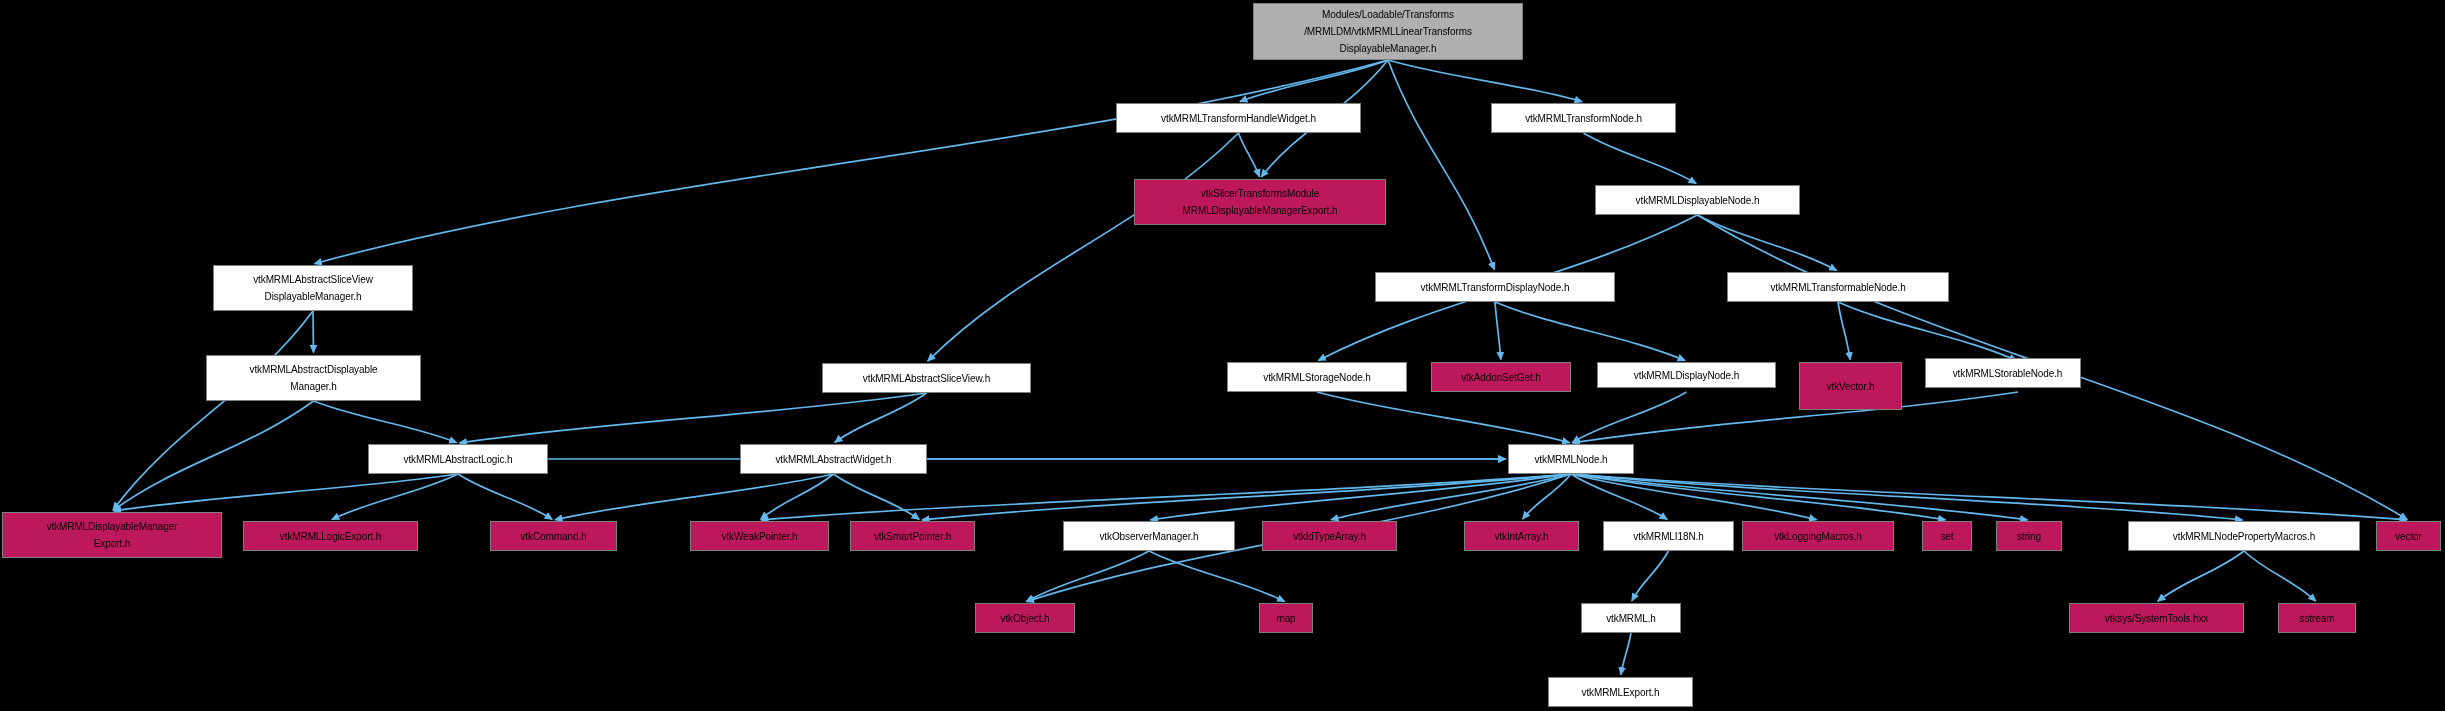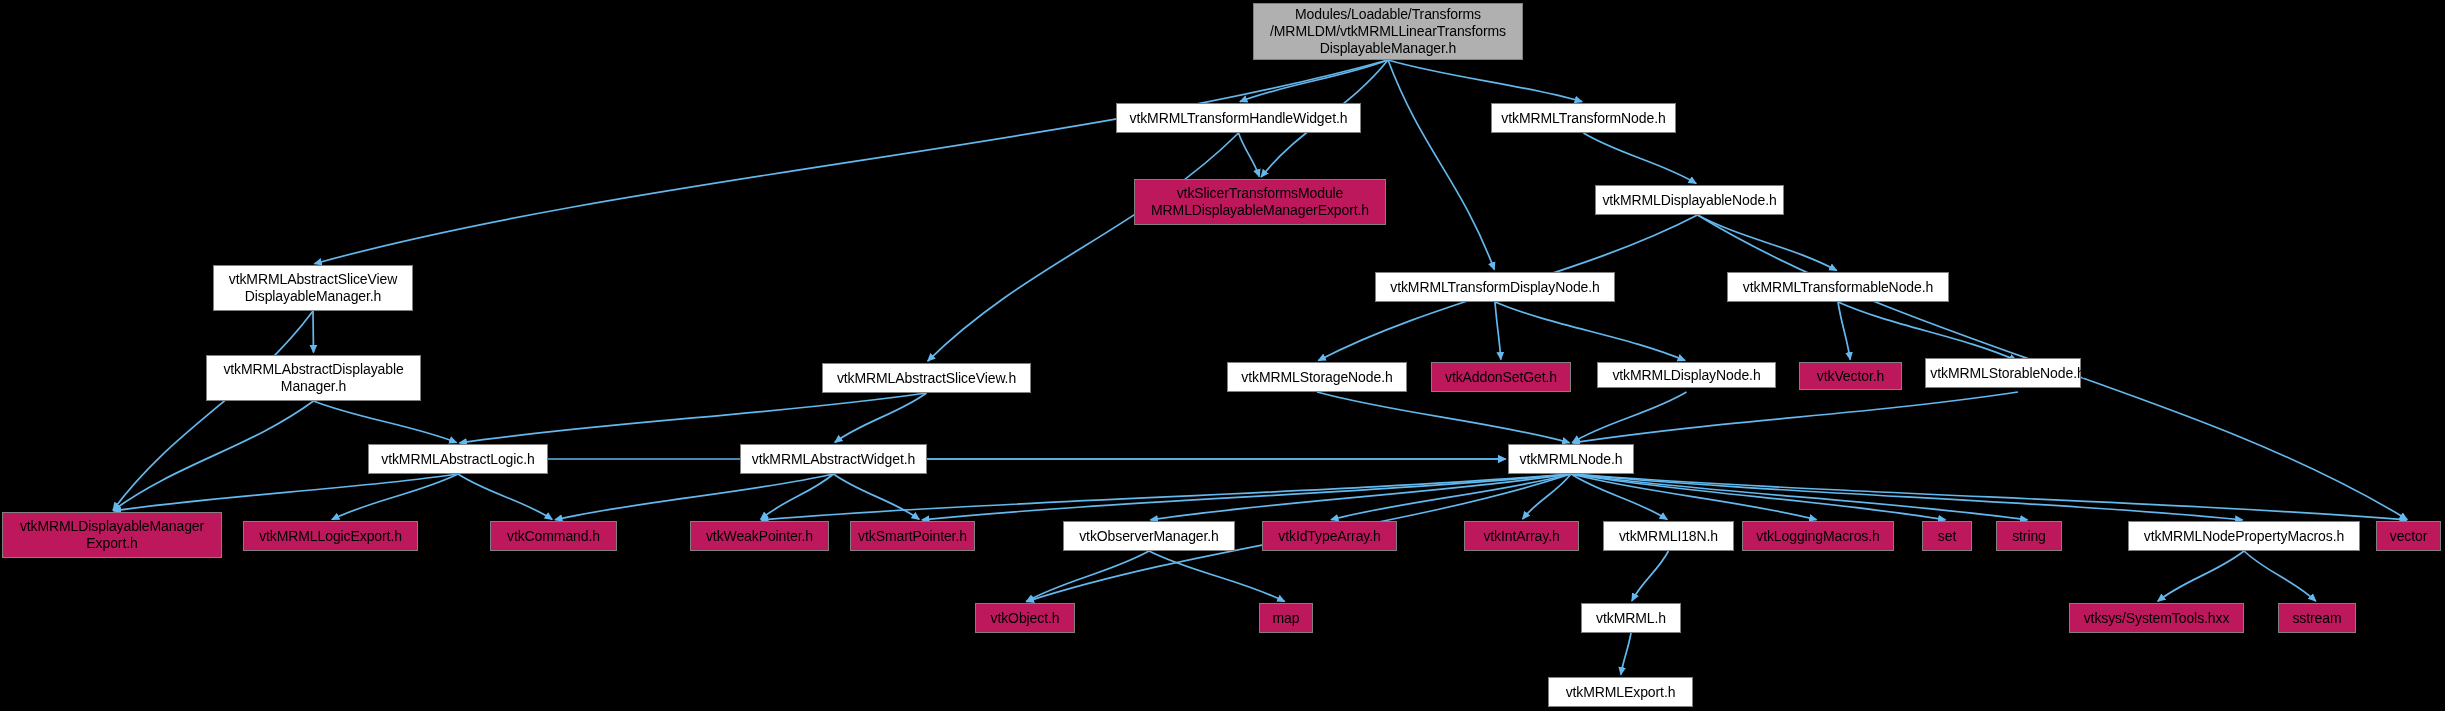--- a/index.html
+++ b/index.html
@@ -11,21 +11,21 @@
     font-family:"Liberation Sans", sans-serif;
     overflow:hidden;
   }
   #edges{position:absolute;left:0;top:0;width:2445px;height:711px;}
   .node{
     position:absolute;
     box-sizing:border-box;
     border:1px solid #808080;
     background:#ffffff;
     color:#000000;
-    font-size:14px;
+    font-size:10px;
     line-height:17px;
     display:flex;
     align-items:center;
     justify-content:center;
     text-align:center;
     white-space:pre-line;
     letter-spacing:-0.1px;
     z-index:5;
     padding:0 5px;
   }
@@ -96,32 +96,32 @@
       </g>
   </svg>
   <div id="nodes">
       <div class="node root" style="left: 1253px; top: 3px; width: 270px; height: 57px;">Modules/Loadable/Transforms
 /MRMLDM/vtkMRMLLinearTransforms
 DisplayableManager.h</div>
       <div class="node" style="left: 1116px; top: 103px; width: 245px; height: 30px;">vtkMRMLTransformHandleWidget.h</div>
       <div class="node" style="left: 1491px; top: 103px; width: 185px; height: 30px;">vtkMRMLTransformNode.h</div>
       <div class="node gray" style="left: 1134px; top: 179px; width: 252px; height: 46px;">vtkSlicerTransformsModule
 MRMLDisplayableManagerExport.h</div>
-      <div class="node" style="left: 1595px; top: 185px; width: 189px; height: 30px;">vtkMRMLDisplayableNode.h</div>
+      <div class="node" style="left: 1595px; top: 185px; width: 205px; height: 30px;">vtkMRMLDisplayableNode.h</div>
       <div class="node" style="left: 213px; top: 265px; width: 200px; height: 46px;">vtkMRMLAbstractSliceView
 DisplayableManager.h</div>
       <div class="node" style="left: 1375px; top: 272px; width: 240px; height: 30px;">vtkMRMLTransformDisplayNode.h</div>
       <div class="node" style="left: 1727px; top: 272px; width: 222px; height: 30px;">vtkMRMLTransformableNode.h</div>
       <div class="node" style="left: 206px; top: 355px; width: 215px; height: 46px;">vtkMRMLAbstractDisplayable
 Manager.h</div>
       <div class="node" style="left: 822px; top: 363px; width: 209px; height: 30px;">vtkMRMLAbstractSliceView.h</div>
       <div class="node" style="left: 1227px; top: 362px; width: 180px; height: 30px;">vtkMRMLStorageNode.h</div>
       <div class="node gray" style="left: 1431px; top: 362px; width: 140px; height: 30px;">vtkAddonSetGet.h</div>
       <div class="node" style="left: 1597px; top: 362px; width: 179px; height: 26px;">vtkMRMLDisplayNode.h</div>
-      <div class="node gray" style="left: 1799px; top: 362px; width: 103px; height: 28px;">vtkVector.h</div>
+      <div class="node gray" style="left: 1799px; top: 362px; width: 103px; height: 48px;">vtkVector.h</div>
       <div class="node" style="left: 1925px; top: 358px; width: 156px; height: 30px; padding-left: 14px;">vtkMRMLStorableNode.h</div>
       <div class="node" style="left: 368px; top: 444px; width: 180px; height: 30px;">vtkMRMLAbstractLogic.h</div>
       <div class="node" style="left: 740px; top: 444px; width: 187px; height: 30px;">vtkMRMLAbstractWidget.h</div>
       <div class="node" style="left: 1508px; top: 444px; width: 126px; height: 30px;">vtkMRMLNode.h</div>
       <div class="node gray" style="left: 2px; top: 512px; width: 220px; height: 46px;">vtkMRMLDisplayableManager
 Export.h</div>
       <div class="node gray" style="left: 243px; top: 521px; width: 175px; height: 30px;">vtkMRMLLogicExport.h</div>
       <div class="node gray" style="left: 490px; top: 521px; width: 127px; height: 30px;">vtkCommand.h</div>
       <div class="node gray" style="left: 690px; top: 521px; width: 139px; height: 30px;">vtkWeakPointer.h</div>
       <div class="node gray" style="left: 850px; top: 521px; width: 125px; height: 30px;">vtkSmartPointer.h</div>

